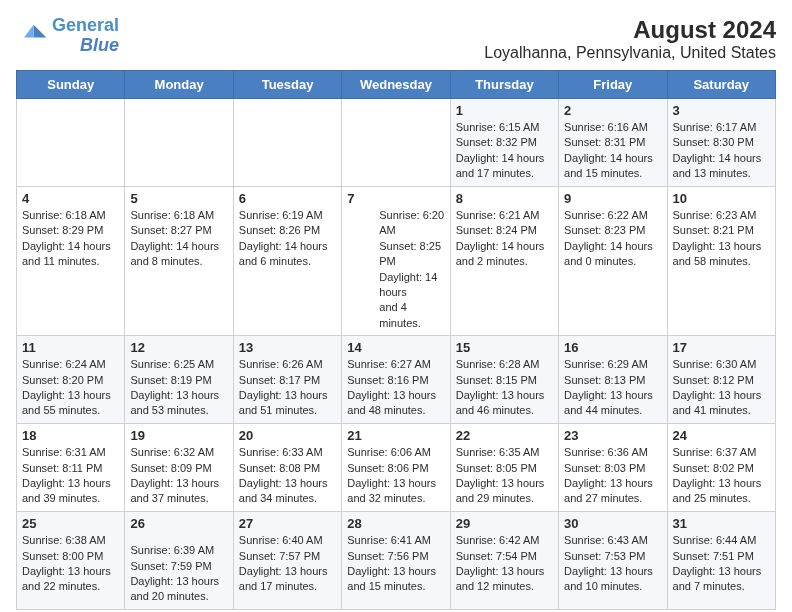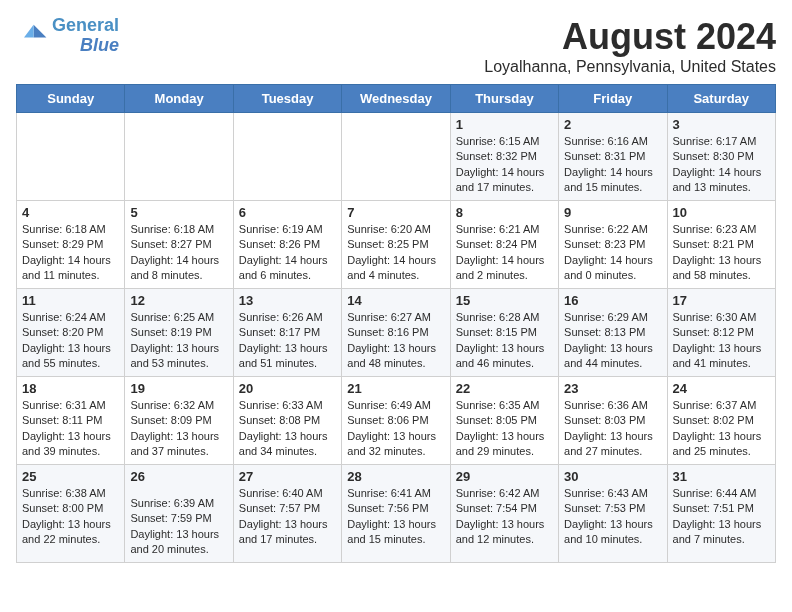--- a/index.html
+++ b/index.html
@@ -32,21 +32,21 @@
       color: #4a90c4;
     }
     .logo-icon {
       width: 32px;
       height: 32px;
     }
     .title-block {
       text-align: right;
     }
     .main-title {
-      font-size: 36px;
+      font-size: 24px;
       font-weight: bold;
       color: #2c2c2c;
     }
     .subtitle {
       font-size: 16px;
       color: #2c2c2c;
     }
     table {
       width: 100%;
       border-collapse: collapse;
@@ -166,21 +166,21 @@
         </td>
         <td>
           <span class="day-number">6</span>
           <div class="cell-content" style="white-space: pre-line;">Sunrise: 6:19 AM
 Sunset: 8:26 PM
 Daylight: 14 hours
 and 6 minutes.</div>
         </td>
         <td>
           <span class="day-number">7</span>
-          <div class="cell-content" style="white-space: pre-line;">Sunrise: 6:20 AM
+          <div class="cell-content" style="white-space: pre-line; margin-left: 32px;">Sunrise: 6:20 AM
 Sunset: 8:25 PM
 Daylight: 14 hours
 and 4 minutes.</div>
         </td>
         <td>
           <span class="day-number">8</span>
           <div class="cell-content" style="white-space: pre-line;">Sunrise: 6:21 AM
 Sunset: 8:24 PM
 Daylight: 14 hours
 and 2 minutes.</div>
@@ -268,21 +268,21 @@
         </td>
         <td>
           <span class="day-number">20</span>
           <div class="cell-content" style="white-space: pre-line;">Sunrise: 6:33 AM
 Sunset: 8:08 PM
 Daylight: 13 hours
 and 34 minutes.</div>
         </td>
         <td>
           <span class="day-number">21</span>
-          <div class="cell-content" style="white-space: pre-line;">Sunrise: 6:49 AM
+          <div class="cell-content" style="white-space: pre-line;">Sunrise: 6:06 AM
 Sunset: 8:06 PM
 Daylight: 13 hours
 and 32 minutes.</div>
         </td>
         <td>
           <span class="day-number">22</span>
           <div class="cell-content" style="white-space: pre-line;">Sunrise: 6:35 AM
 Sunset: 8:05 PM
 Daylight: 13 hours
 and 29 minutes.</div>

